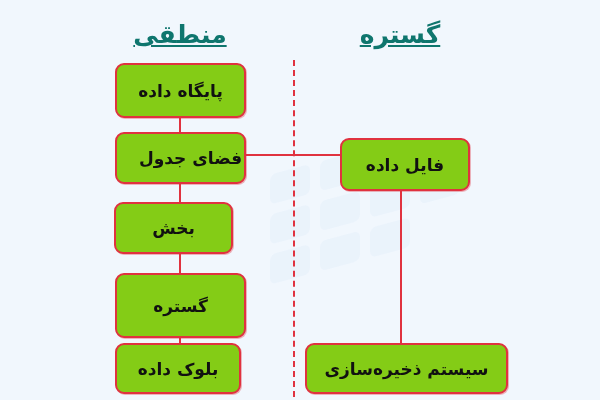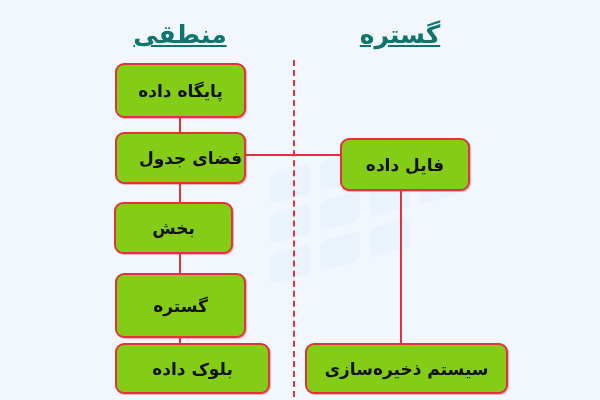--- a/index.html
+++ b/index.html
@@ -96,16 +96,16 @@
 <div class="vline" style="left:179px; top:323px; height:21px;"></div>
 
 <div class="hline" style="left:245px; top:154px; width:96px;"></div>
 
 <div class="vline" style="left:400px; top:182px; height:162px;"></div>
 
 <div class="box" style="left:115px; top:63px; width:131px; height:55px;">پایگاه داده</div>
 <div class="box" style="left:115px; top:132px; width:131px; height:52px;padding-left:20px;">فضای جدول</div>
 <div class="box" style="left:114px; top:202px; width:119px; height:52px;">بخش</div>
 <div class="box" style="left:115px; top:273px; width:131px; height:65px;border-radius:9px;">گستره</div>
-<div class="box" style="left:115px; top:343px; width:155px; height:51px;">بلوک داده</div>
+<div class="box" style="left:115px; top:343px; width:126px; height:51px;">بلوک داده</div>
 
 <div class="box" style="left:340px; top:130px; width:130px; height:53px;margin-top:8px;">فایل داده</div>
 <div class="box" style="left:305px; top:343px; width:203px; height:51px;text-align:center;">سیستم ذخیره‌سازی</div>
 
 </body></html>

